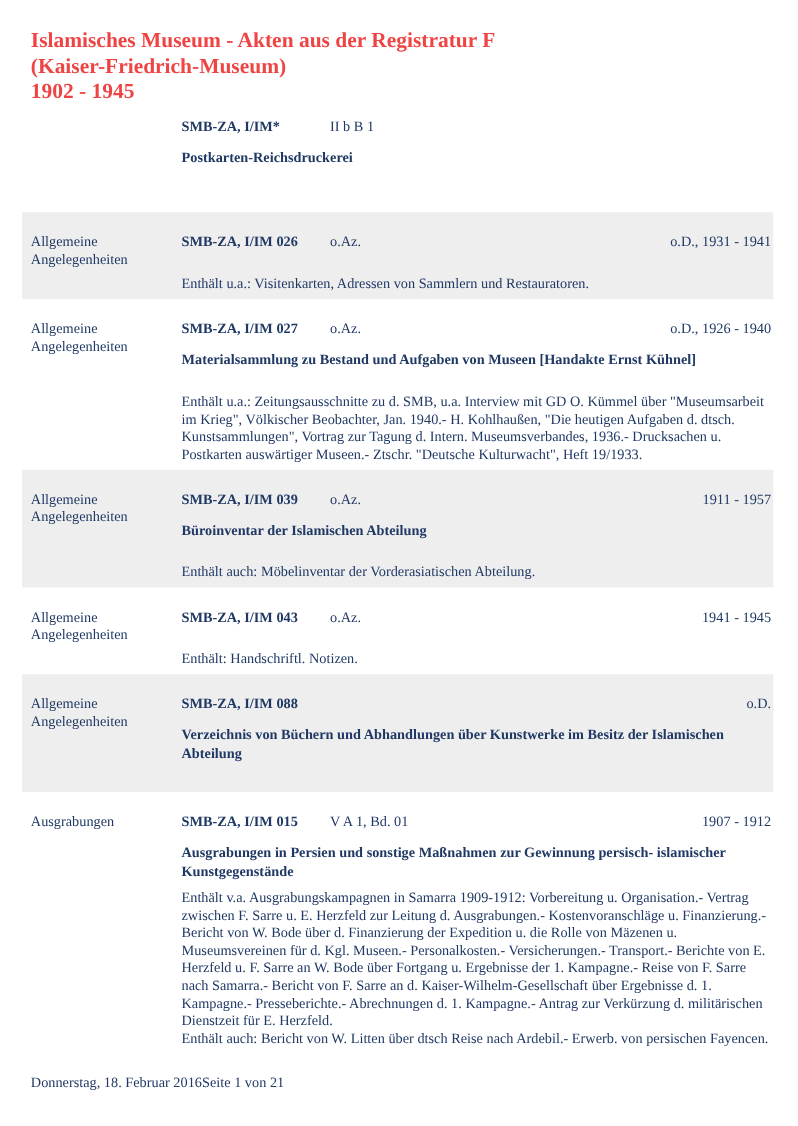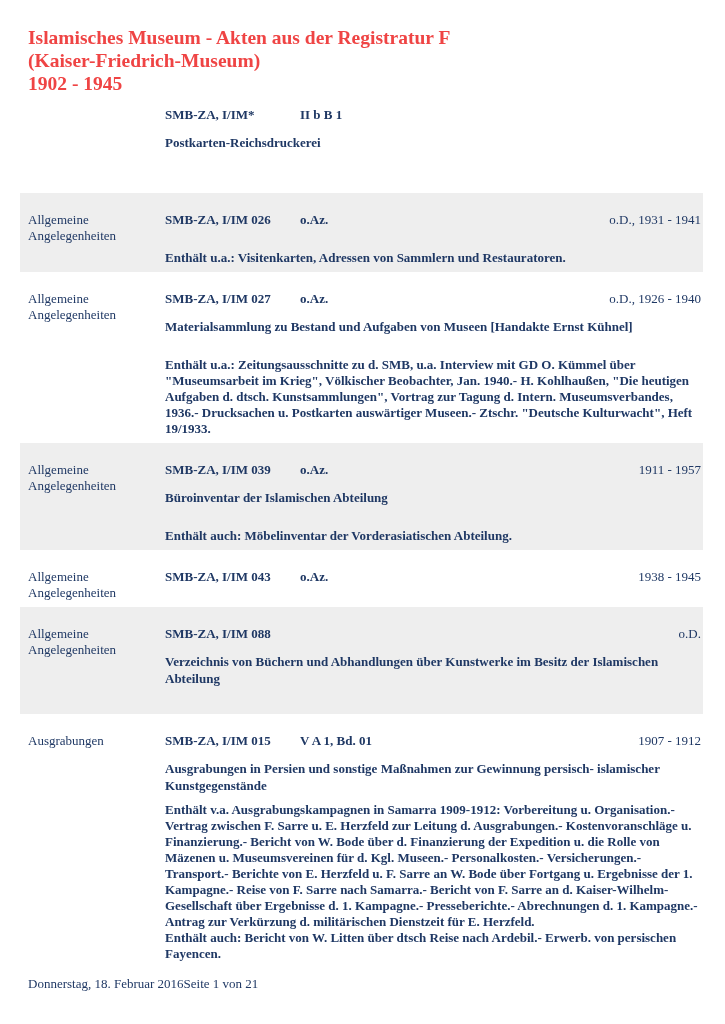--- a/index.html
+++ b/index.html
@@ -11,30 +11,30 @@
   }
   .doc-title {
     position:absolute; top:26px; left:28px; right:25px;
     font-size:19.5px; font-weight:bold; color:#ef4444; line-height:23px;
   }
   .intro-entry {
     position:absolute; top:106px; left:165px; right:22px;
   }
   .entry-header { display:flex; line-height:17px; }
   .sig { font-weight:bold; width:135px; flex:none; }
-  .subsig { flex:none;font-weight:bold; }
+  .subsig { flex:none; }
   .hdr-date { margin-left:auto; }
   .entry-title { font-weight:bold; margin-top:11px; line-height:17px; }
   .entry-list { position:absolute; top:193px; left:20px; right:22px; }
   .entry-row { display:flex; padding:18px 2px 6px 8px; background:transparent; }
   .entry-row.shaded { background:#EEEEEE; }
   .entry-row.no-desc { padding-bottom:27px; }
   .cat { width:137px; flex:none; line-height:16px; padding-top:1px; padding-right:6px; }
   .entry-content { flex:1; min-width:0; }
-  .entry-desc { margin-top:22px; line-height:16px;font-weight:bold; }
+  .entry-desc { margin-top:22px; line-height:16px; }
   .entry-desc.tight { margin-top:8px; }
   .entry-desc:empty { display:none; }
   .entry-desc p { margin:0; }
   .page-footer {
     position:absolute; top:976px; left:28px; right:24px;
     display:flex; justify-content:flex-start; line-height:16px;
   }
 </style>
 </head>
 <body>
@@ -97,22 +97,25 @@
         </div>
     </div>
   </div>
 
   <div class="entry-row">
     <div class="cat">Allgemeine Angelegenheiten</div>
     <div class="entry-content">
       <div class="entry-header">
         <span class="sig">SMB-ZA, I/IM 043</span>
         <span class="subsig">o.Az.</span>
-        <span class="hdr-date">1938 - 1945</span>
+        <span class="hdr-date">1941 - 1945</span>
       </div>
+      <div class="entry-desc">
+          <p>Enthält: Handschriftl. Notizen.</p>
+        </div>
     </div>
   </div>
 
   <div class="entry-row shaded no-desc">
     <div class="cat">Allgemeine Angelegenheiten</div>
     <div class="entry-content">
       <div class="entry-header">
         <span class="sig">SMB-ZA, I/IM 088</span>
         <span class="subsig"></span>
         <span class="hdr-date">o.D.</span>

